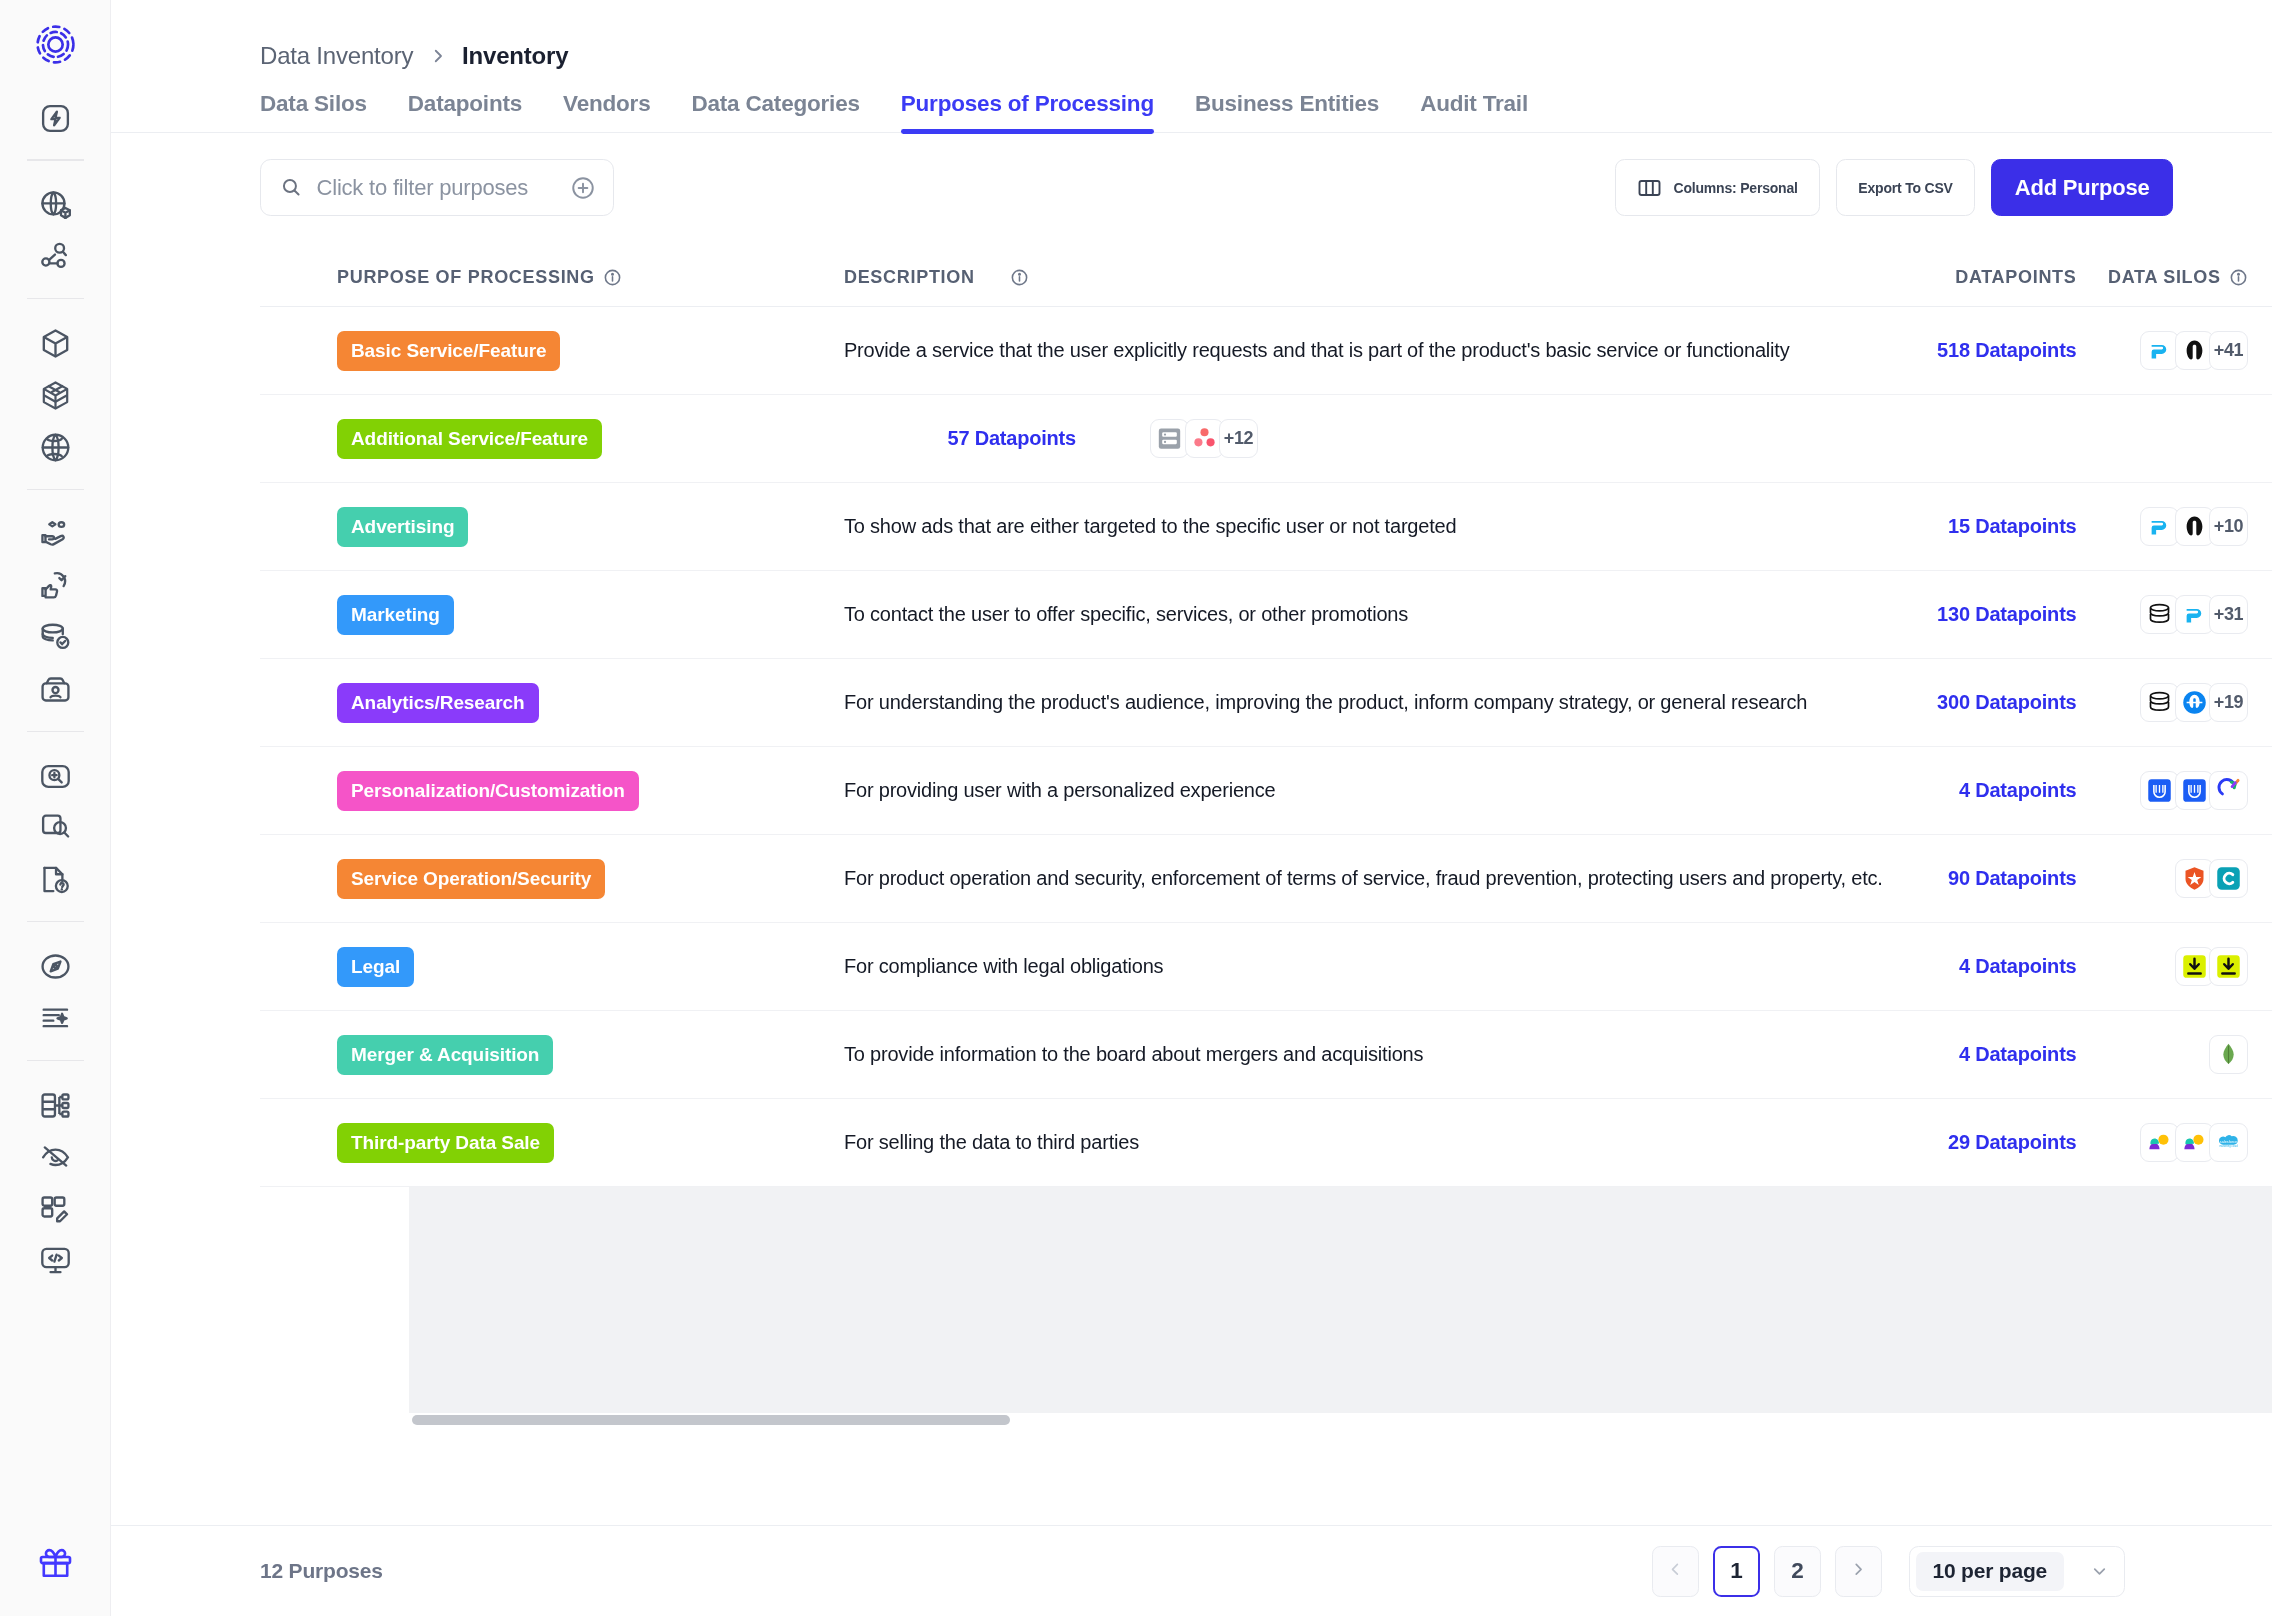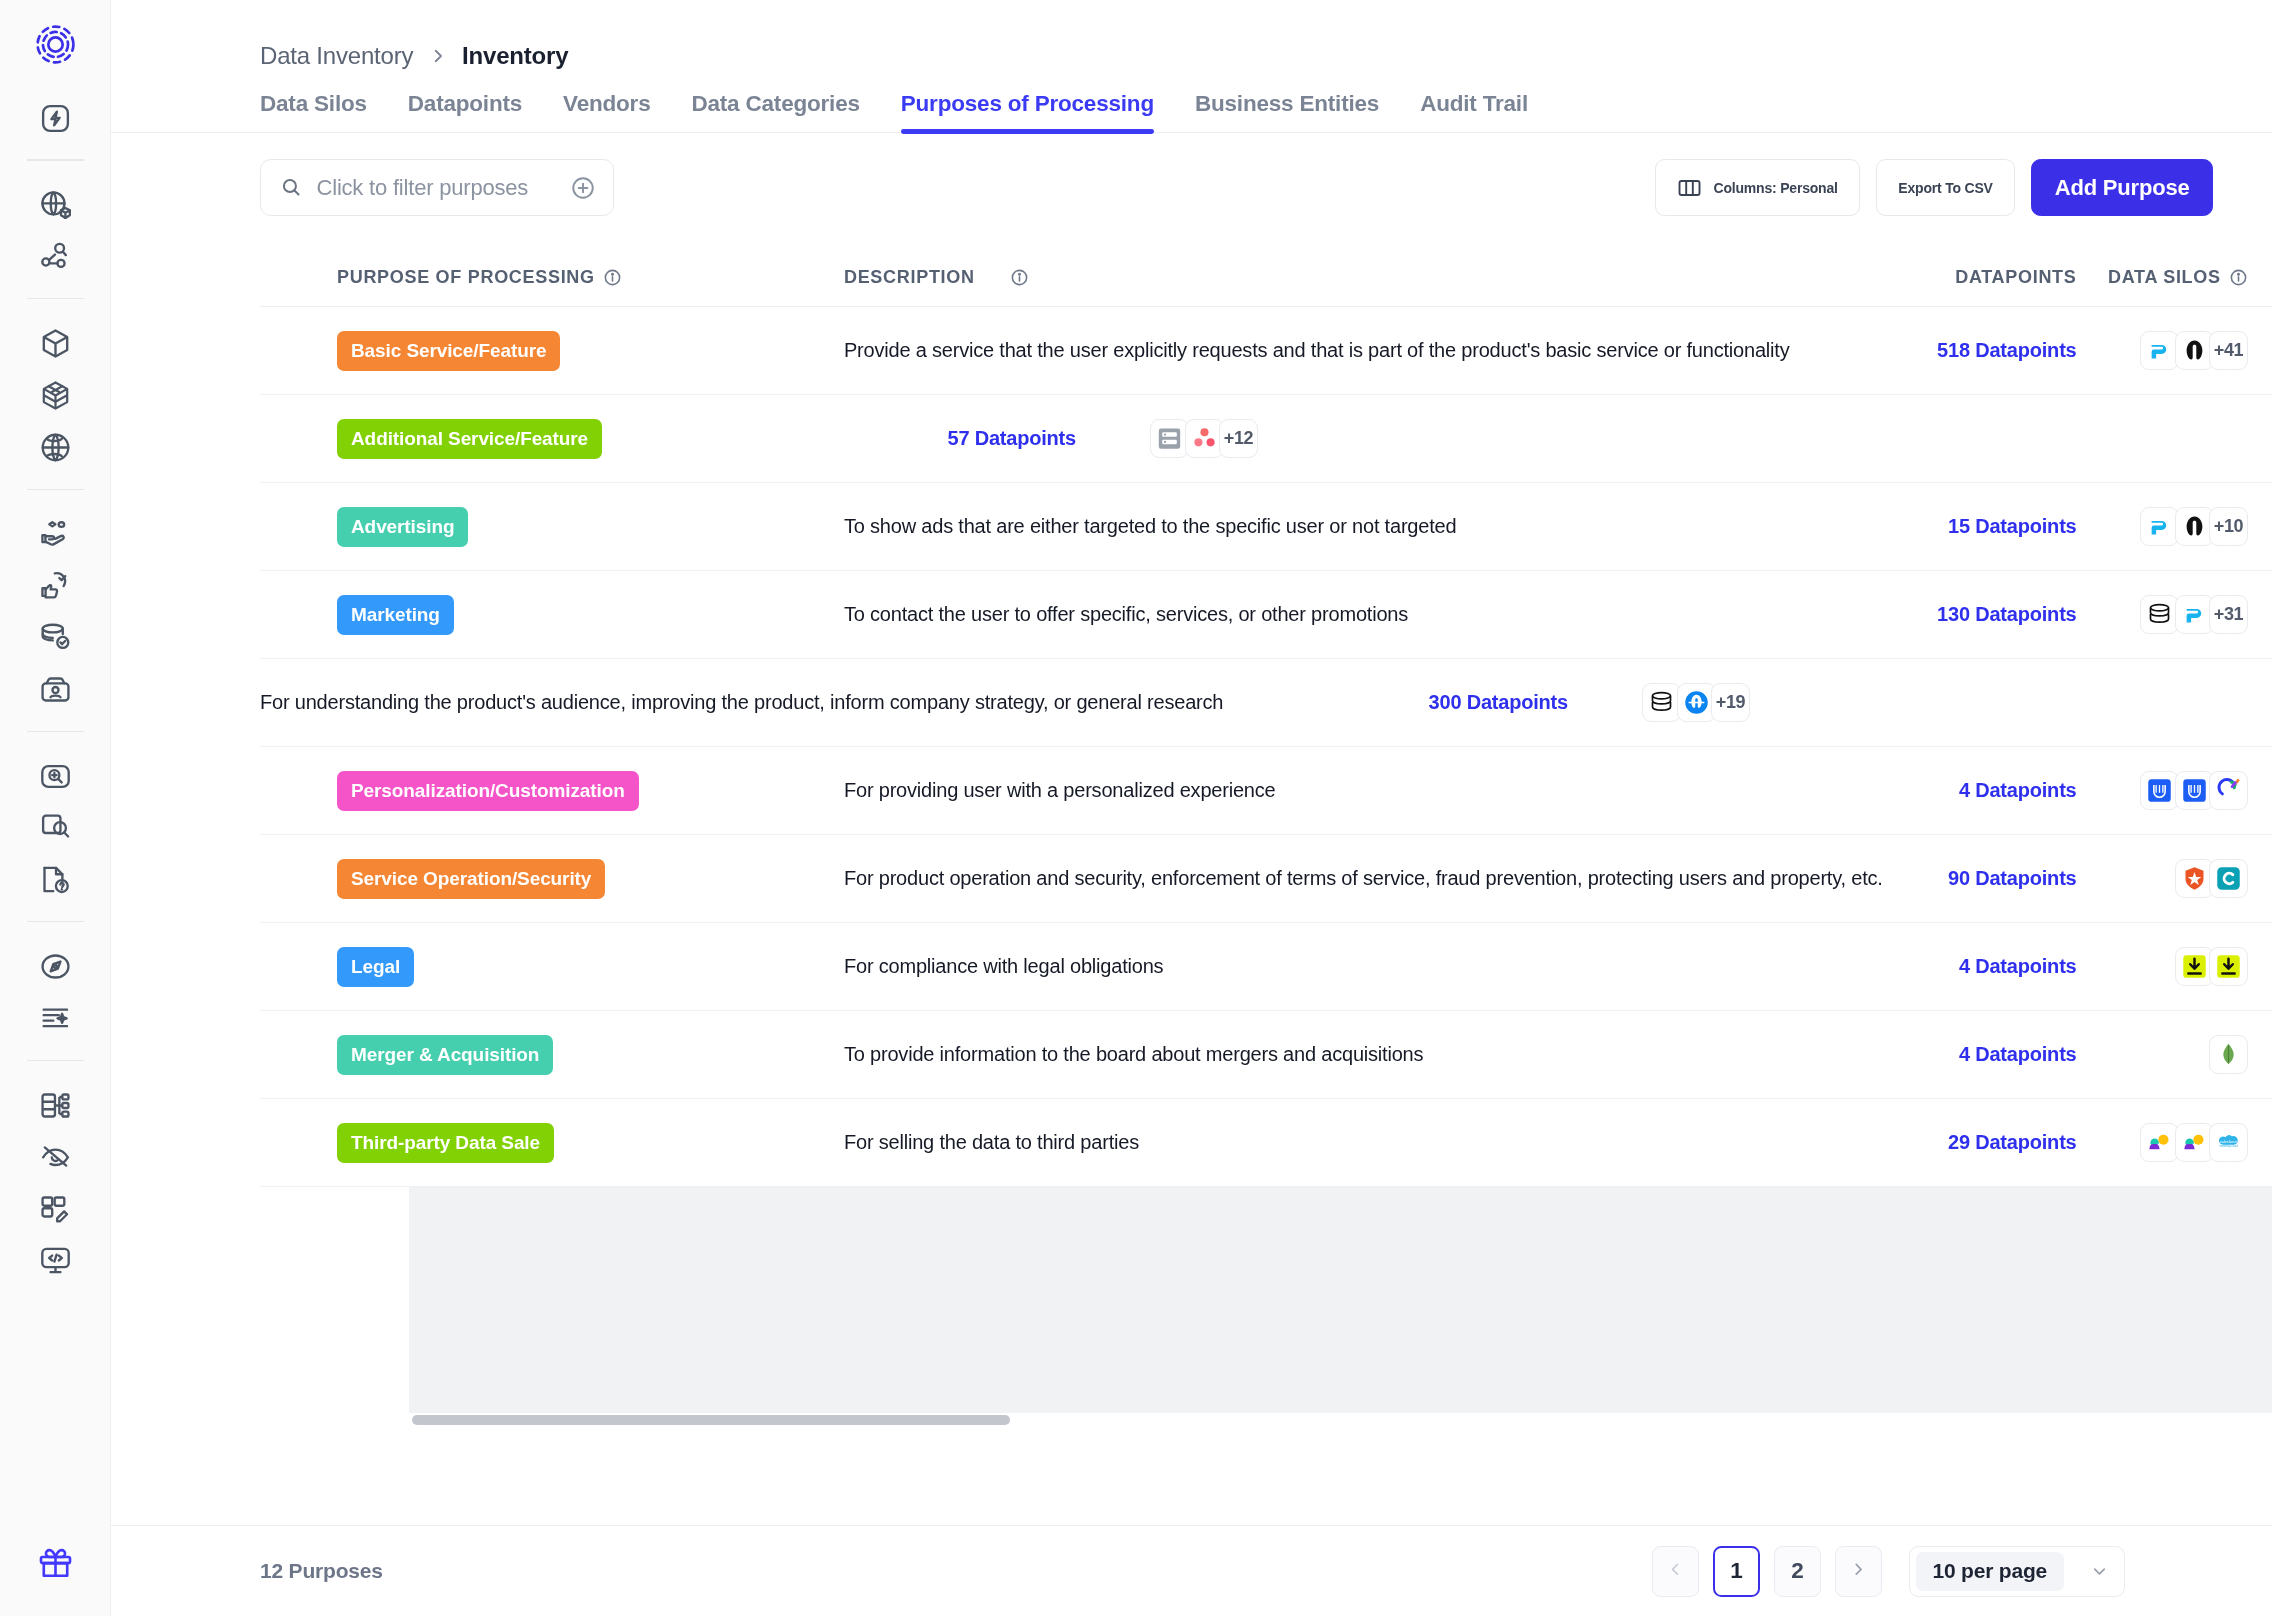--- a/index.html
+++ b/index.html
@@ -55,21 +55,21 @@
   .tab:last-child { margin-right: 0; }
   .tab.active { color: #3b3bf5; }
   .tab.active::after {
     content: ""; position: absolute; left: 0; right: 0; bottom: -1.8px;
     height: 4.7px; background: #3b3bf5; border-radius: 2.4px;
   }
 
   
   .toolbar {
     display: flex; align-items: center; justify-content: space-between;
-    padding: 26px 60px 0 149px;
+    padding: 26px 100px 0 149px;
   }
   .search-box {
     width: 354px; height: 57px; border: 1.8px solid #e6e8ed; border-radius: 10.7px;
     display: flex; align-items: center; padding: 0 16.6px 0 19px; gap: 14px; background:#fff;
   }
   .search-box .si { width: 22.5px; height: 22.5px; color: #6b7280; flex: 0 0 22.5px; }
   .search-box .si svg { width: 22.5px; height: 22.5px; display:block; }
   .search-ph { flex: 1; font-size: 22px; color: #8b93a1; letter-spacing: -0.2px; }
   .plus-ic { width: 26px; height: 26px; color: #8b93a1; }
   .plus-ic svg { width: 26px; height: 26px; display: block; }
@@ -565,20 +565,21 @@
                 <div class="av">
                   <svg viewBox="0 0 24 24">
                     <path d="M5 7h9a4 4 0 010 8H9v4H5v-6a2 2 0 012-2h7a1.2 1.2 0 000-2.4H5z" fill="#19b3f0"></path>
                   </svg>
                 </div>
                 <div class="av av-more">+31</div>
               </div>
             </div>
           </div>
           <div class="row">
+            <div class="cell-purpose"><span class="badge" style="background: rgb(138, 59, 250);">Analytics/Research</span></div>
             <div class="cell-desc">For understanding the product's audience, improving the product, inform company strategy, or general research</div>
             <div class="cell-dp">300 Datapoints</div>
             <div class="cell-silos">
               <div class="avstack">
                 <div class="av">
                   <svg viewBox="0 0 24 24" fill="none" stroke="#111" stroke-width="1.5">
                     <ellipse cx="12" cy="6" rx="8" ry="2.8"></ellipse>
                     <path d="M4 6v4.5c0 1.6 3.6 2.8 8 2.8s8-1.2 8-2.8V6"></path>
                     <path d="M4 11.5V16c0 1.6 3.6 2.8 8 2.8s8-1.2 8-2.8v-4.5"></path>
                   </svg>

